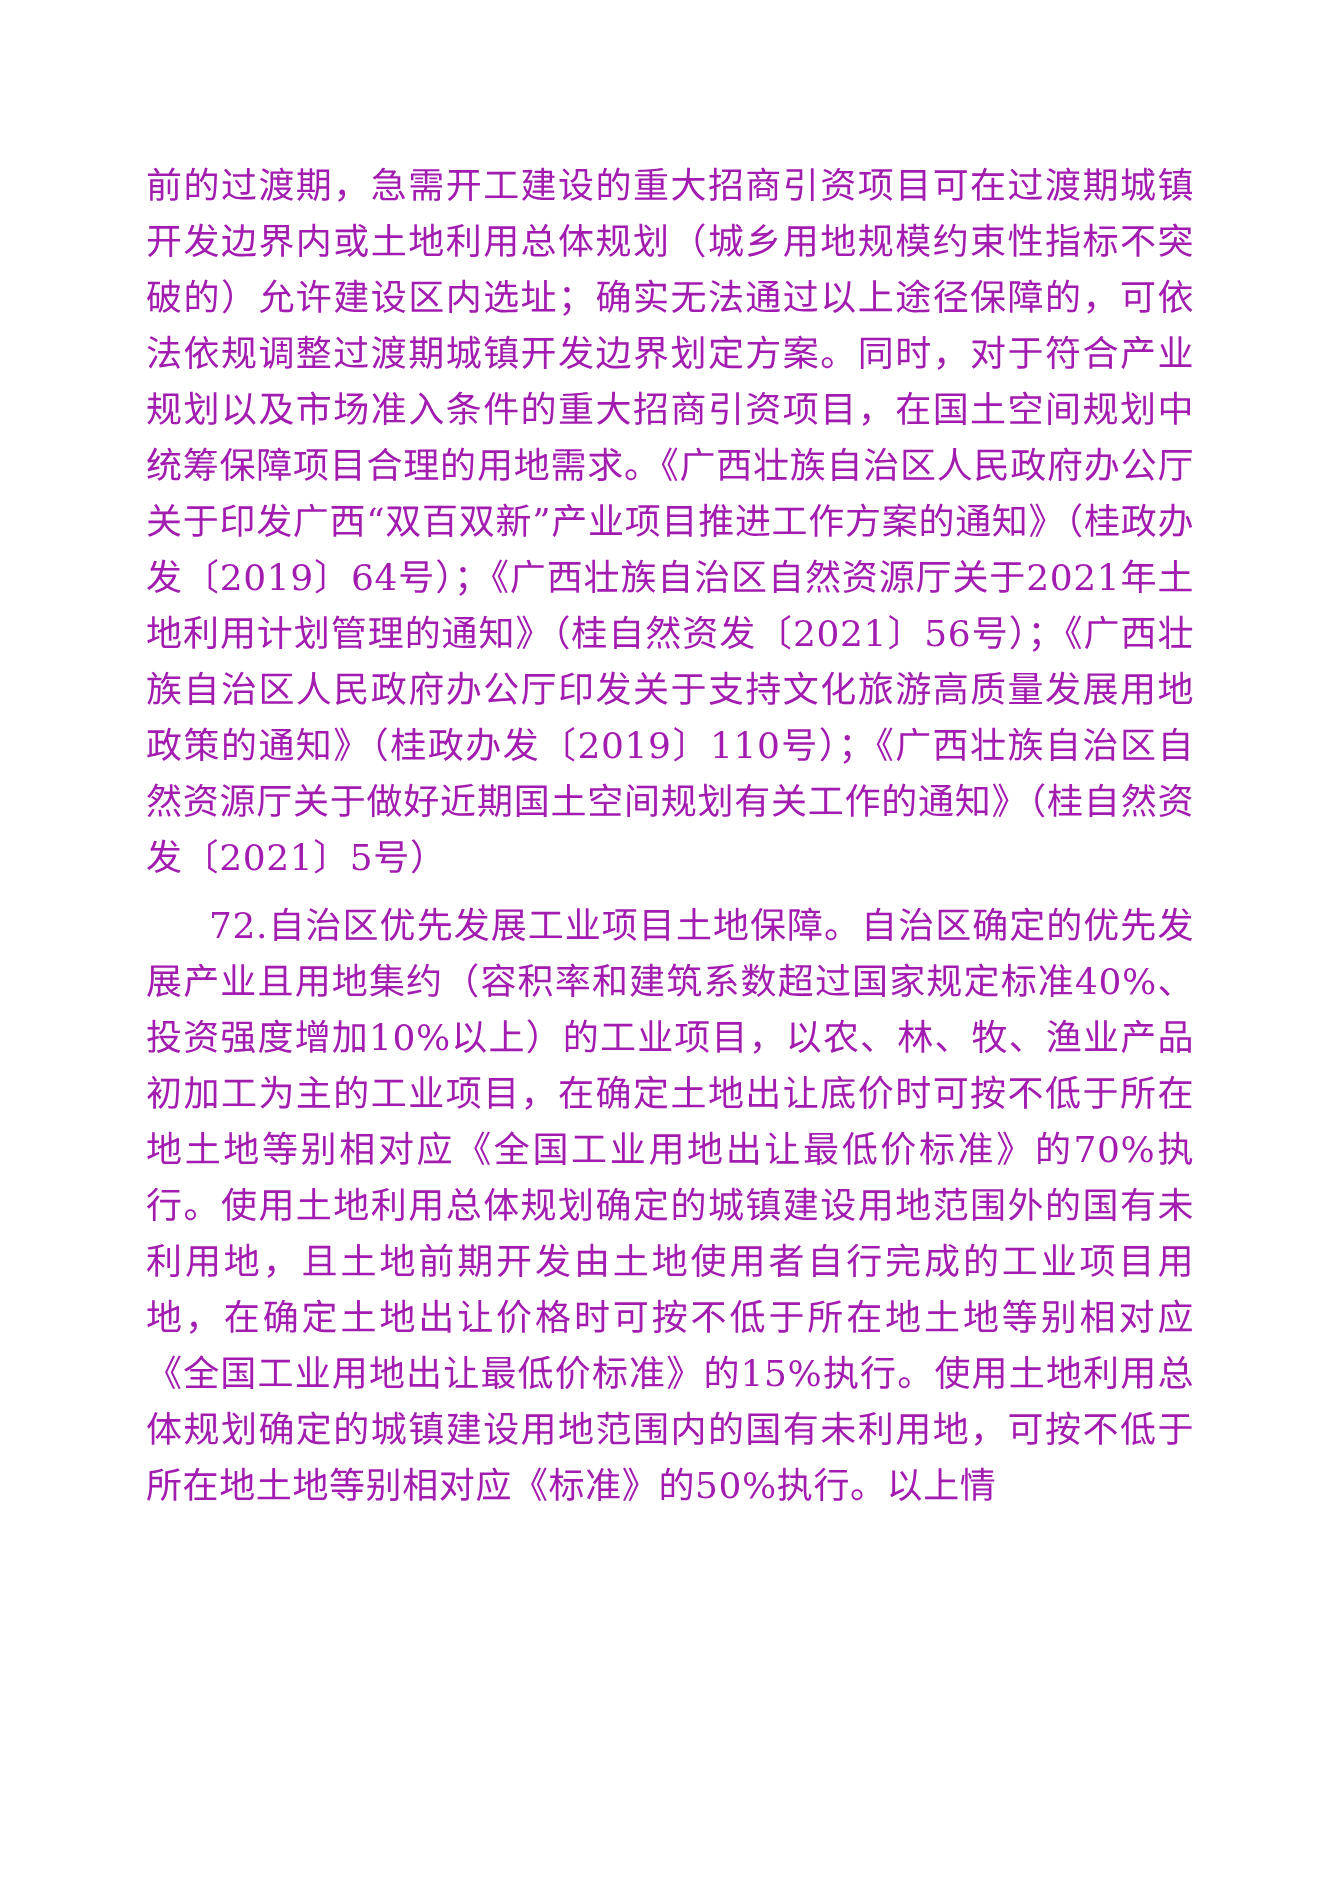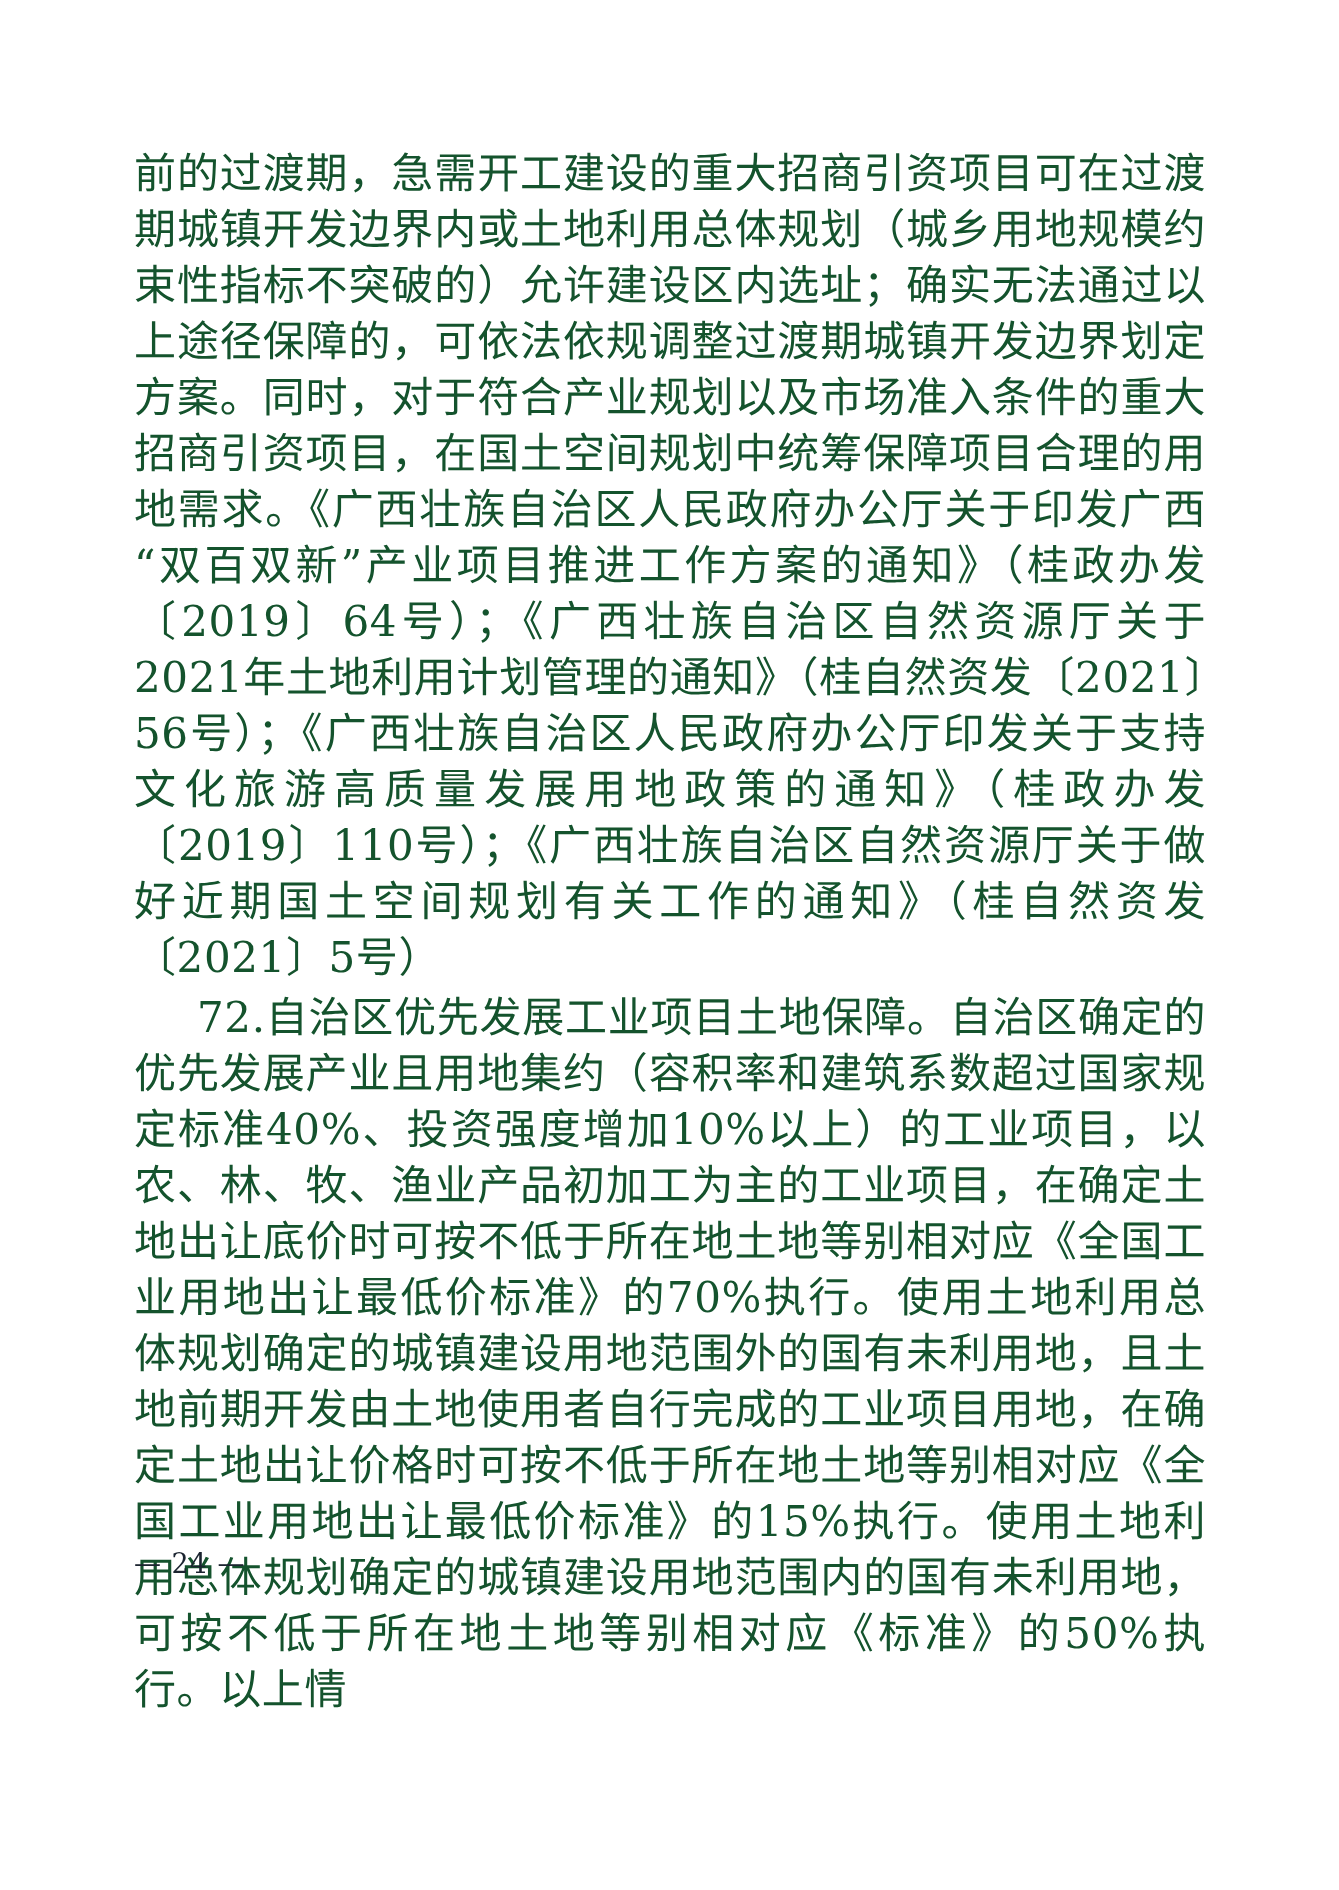--- a/index.html
+++ b/index.html
@@ -16,27 +16,27 @@
     color: #1b2430;
     overflow: hidden;
   }
   .content {
     position: absolute;
     left: 134px;
     top: 146px;
     width: 1072px;
   }
   .para {
-    margin: 0;
-    font-size: 42px;
+    margin: 12px;
+    font-size: 36px;
     line-height: 56px;
     text-align: justify;
     text-justify: inter-ideograph;
     letter-spacing: 0.6px;
-    color: #14532d;
+    color: #a21caf;
   }
   .para + .para {
     margin-top: 4px;
   }
   .indent {
     text-indent: 63px;
   }
   .bold {
     font-weight: 400;
   }
@@ -61,15 +61,14 @@
     <p class="para">
       <span>前的过渡期，急需开工建设的重大招商引资项目可在过渡期城镇开发边界内或土地利用总体规划（城乡用地规模约束性指标不突破的）允许建设区内选址；确实无法通过以上途径保障的，可依法依规调整过渡期城镇开发边界划定方案。同时，对于符合产业规划以及市场准入条件的重大招商引资项目，在国土空间规划中统筹保障项目合理的用地需求。《广西壮族自治区人民政府办公厅关于印发广西“双百双新”产业项目推进工作方案的通知》（桂政办发〔2019〕64号）；《广西壮族自治区自然资源厅关于2021年土地利用计划管理的通知》（桂自然资发〔2021〕56号）；《广西壮族自治区人民政府办公厅印发关于支持文化旅游高质量发展用地政策的通知》（桂政办发〔2019〕110号）；《广西壮族自治区自然资源厅关于做好近期国土空间规划有关工作的通知》（桂自然资发〔2021〕5号）</span>
     </p>
 
     <p class="para indent">
       <span class="bold">72.自治区优先发展工业项目土地保障。</span><span>自治区确定的优先发展产业且用地集约（容积率和建筑系数超过国家规定标准40%、投资强度增加10%以上）的工业项目，以农、林、牧、渔业产品初加工为主的工业项目，在确定土地出让底价时可按不低于所在地土地等别相对应《全国工业用地出让最低价标准》的70%执行。使用土地利用总体规划确定的城镇建设用地范围外的国有未利用地，且土地前期开发由土地使用者自行完成的工业项目用地，在确定土地出让价格时可按不低于所在地土地等别相对应《全国工业用地出让最低价标准》的15%执行。使用土地利用总体规划确定的城镇建设用地范围内的国有未利用地，可按不低于所在地土地等别相对应《标准》的50%执行。以上情</span>
     </p>
 
   </div>
 
-  <div class="footer">— 24 —</div>
 
 </div>
 
 </body></html>

